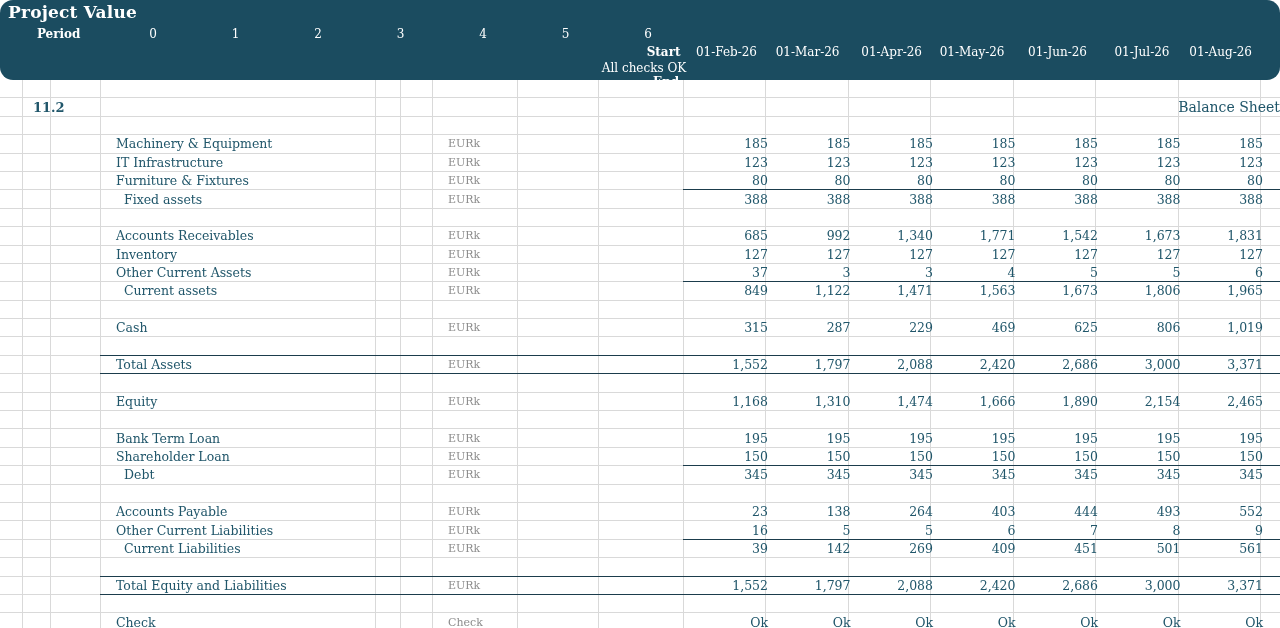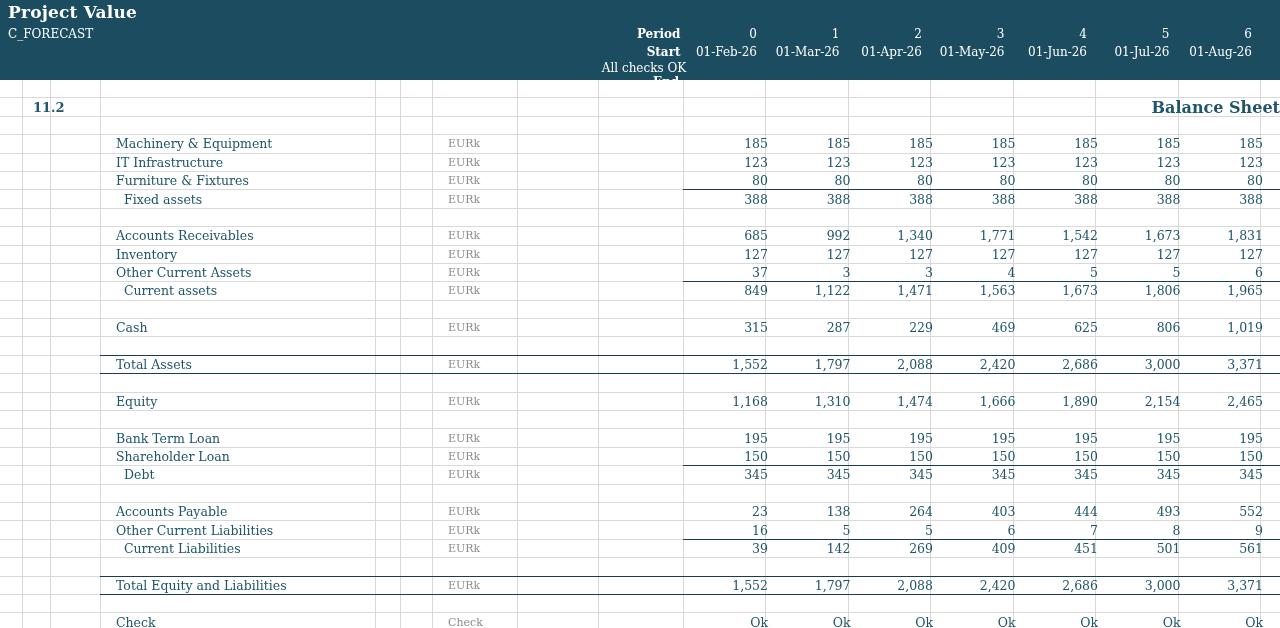--- a/index.html
+++ b/index.html
@@ -8,21 +8,21 @@
     --unit:#8C8C8C;
     --grid:#D9D9D9;
     --dark:#1B3C4C;
     --rh:18.4px;
   }
   html,body{margin:0;padding:0;}
   body{font-family:"DejaVu Serif", serif; background:#fff;}
   #app{position:relative;width:1280px;height:628px;overflow:hidden;background:#fff;}
 
   
-  .hdr{position:absolute;top:0;left:0;width:1280px;height:80px;background:var(--hdr-bg);color:#fff;}
+  .hdr{position:absolute;top:0;left:0;width:1280px;height:80px;background:var(--hdr-bg);color:#fff;border-radius:13px;}
   .hrow{display:flex;align-items:center;box-sizing:border-box;}
   .hrow.r1{height:24px;}
   .hrow.r2{height:19px;}
   .hrow.r3{height:18px;}
   .hrow.r4{height:19px;flex-direction:column;}
   .hleft{flex:1;padding-left:8px;font-size:12px;white-space:nowrap;}
   .htitle{font-size:17px;font-weight:bold;letter-spacing:.2px;}
   .hlabel{width:82.5px;text-align:right;font-size:12px;box-sizing:border-box;padding-right:2px;flex:none;font-weight:bold;}
   .hcell{width:82.5px;flex:none;text-align:right;font-size:12px;box-sizing:border-box;padding-right:8px;white-space:nowrap;}
   .htail{width:20px;flex:none;}
@@ -46,33 +46,32 @@
   .val{width:82.5px;flex:none;text-align:right;padding-right:8px;box-sizing:border-box;font-size:12.5px;color:var(--ink);}
   .vtail{width:20px;flex:none;}
 
   .row.subtotal::before{content:'';position:absolute;left:682.5px;right:0;top:-1px;border-top:1px solid var(--dark);z-index:2;}
   .row.total::before{content:'';position:absolute;left:100px;right:0;top:-1px;border-top:1px solid var(--dark);z-index:2;}
   .row.total::after{content:'';position:absolute;left:100px;right:0;bottom:-1px;border-bottom:1px solid var(--dark);z-index:2;}
 
   
   .srow{position:relative;display:flex;height:var(--rh);box-sizing:border-box;border-bottom:1px solid var(--grid);align-items:center;justify-content:space-between;}
   .snum{width:30px;flex:none;margin-left:33px;font-size:13px;font-weight:bold;color:var(--ink);}
-  .stitle{font-size:16px;font-weight:bold;color:var(--ink);}
+  .stitle{font-size:14px;font-weight:normal;color:var(--ink);}
 </style>
 </head>
 <body>
 
 <div id="app">
 
   <div class="hdr">
     <div class="hrow r1">
       <div class="hleft htitle">Project Value</div>
     </div>
     <div class="hrow r2">
-      <div class="hleft">C_FORECAST</div>
       <div class="hlabel">Period</div>
       <div class="hcell">0</div>
       <div class="hcell">1</div>
       <div class="hcell">2</div>
       <div class="hcell">3</div>
       <div class="hcell">4</div>
       <div class="hcell">5</div>
       <div class="hcell">6</div>
       <div class="htail"></div>
     </div>

